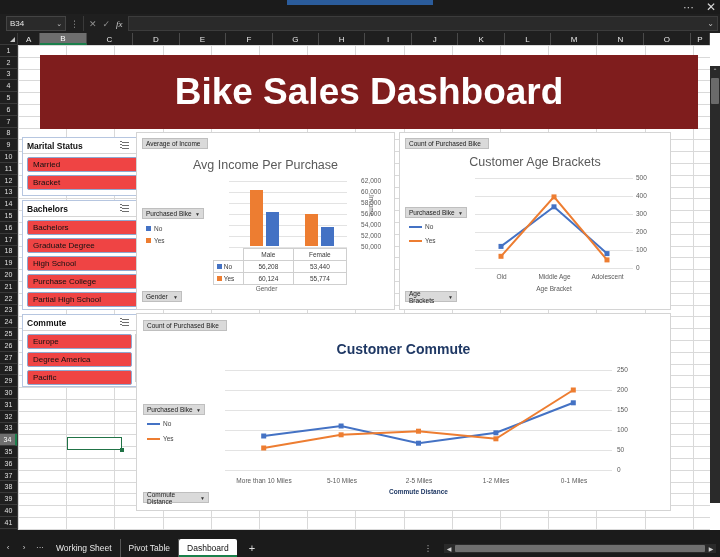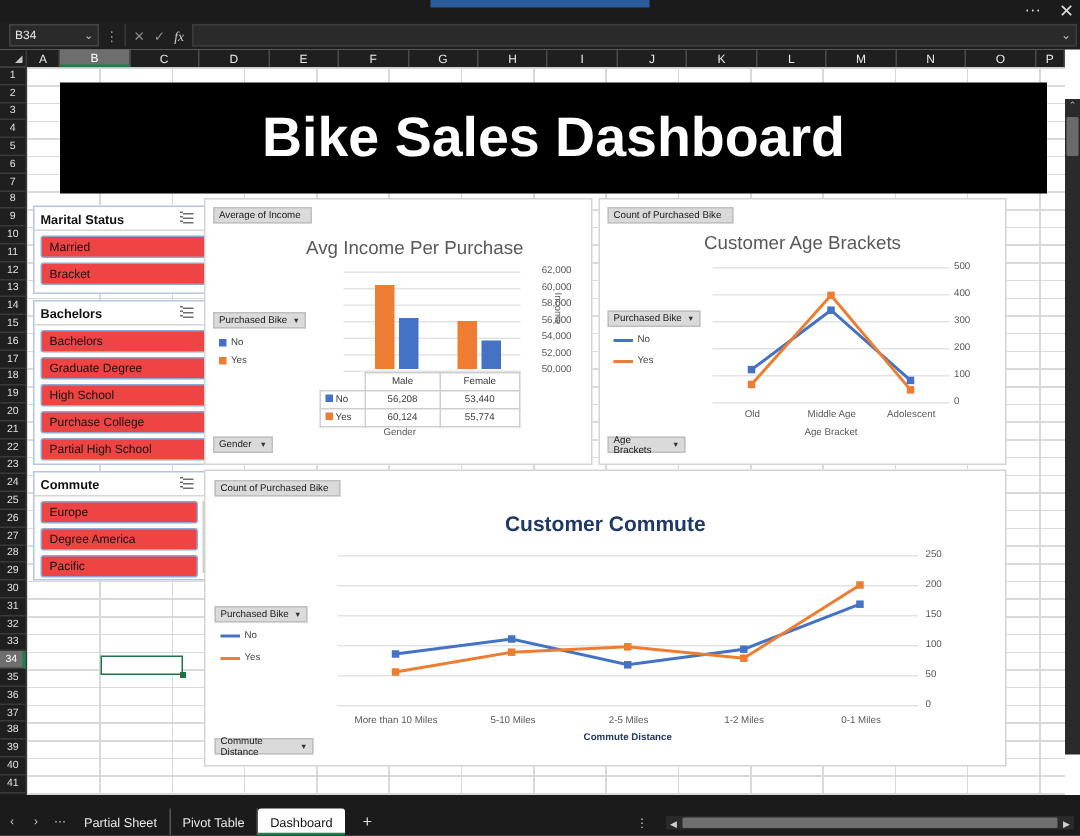--- a/index.html
+++ b/index.html
@@ -53,21 +53,21 @@
   .gridlines { position:absolute; inset:0; pointer-events:none;
      background-image: repeating-linear-gradient(to right, #d9d9d9 0 1px, transparent 1px 48.2px),
                        repeating-linear-gradient(to bottom, #d9d9d9 0 1px, transparent 1px 11.8px); }
 
   
   .vscroll { position:absolute; right:0; top:33px; width:10px; bottom:27px; background:#2a2a2a; }
   .vscroll .up, .vscroll .down { height:10px; color:#bdbdbd; font-size:6px; text-align:center; line-height:10px; }
   .vscroll .thumb { position:absolute; top:12px; left:1px; width:8px; height:26px; background:#6a6a6a; border-radius:1px; }
 
   
-  .banner { position:absolute; left:22px; top:10px; width:658px; height:74px; background:#000000;
+  .banner { position:absolute; left:22px; top:10px; width:658px; height:74px; background:#7f1d1d;
             display:flex; align-items:center; justify-content:center; }
   .banner h1 { color:#fff; font-size:37px; font-weight:bold; letter-spacing:0px;
                font-family:"Liberation Sans", sans-serif; }
 
   
   .slicer { position:absolute; background:#ffffff; border:1px solid #b6c6e0; }
   .slicer .hd { display:flex; align-items:center; height:16px; padding:0 4px; border-bottom:1px solid #d6d6d6; }
   .slicer .hd .t { font-size:8.5px; font-weight:bold; color:#111; }
   .slicer .hd .ic { margin-left:auto; display:flex; gap:7px; align-items:center; color:#7d7d7d; }
   .slicer .items { padding:3px 4px 4px 4px; display:flex; flex-direction:column; gap:3px; }
@@ -294,21 +294,21 @@
           <div class="a">⌃</div>
           <div class="th"></div>
           <div class="a" style="position:absolute; bottom:0; left:0; right:0;">⌄</div>
         </div>
       </div>
 
       <div class="panel" style="left:118px; top:87px; width:259px; height:178px;">
         <div class="fieldbtn" style="left:5px; top:5px; width:66px;">
           <span>Average of Income</span>
         </div>
-        <div class="ctitle" style="top:25px;margin-left:11px;">Avg Income Per Purchase</div>
+        <div class="ctitle" style="top:25px;">Avg Income Per Purchase</div>
 
         <div class="gline" style="left:92px; top:48px;  width:118px;"></div>
         <div class="gline" style="left:92px; top:59px;  width:118px;"></div>
         <div class="gline" style="left:92px; top:70px;  width:118px;"></div>
         <div class="gline" style="left:92px; top:81px;  width:118px;"></div>
         <div class="gline" style="left:92px; top:92px;  width:118px;"></div>
         <div class="gline" style="left:92px; top:103px; width:118px;"></div>
         <div class="gline" style="left:92px; top:114px; width:118px;"></div>
 
         <div class="bar" style="left:113px; bottom:63px; width:13px; height:56px; background:#ED7D31;"></div>
@@ -505,21 +505,21 @@
       <div class="up">⌃</div>
       <div class="thumb"></div>
     </div>
   </div>
 
   <div class="bottom">
     <div class="tabs">
       <div class="navbtn">‹</div>
       <div class="navbtn">›</div>
       <div class="navbtn">···</div>
-      <div class="stab">Partial Sheet</div>
+      <div class="stab">Working Sheet</div>
       <div class="stab">Pivot Table</div>
       <div class="stab active">Dashboard</div>
       <div class="plusbtn">+</div>
     </div>
     <div class="dots">⋮</div>
     <div class="hscroll">
       <div class="a">◀</div>
       <div class="th"></div>
       <div class="a">▶</div>
     </div>

